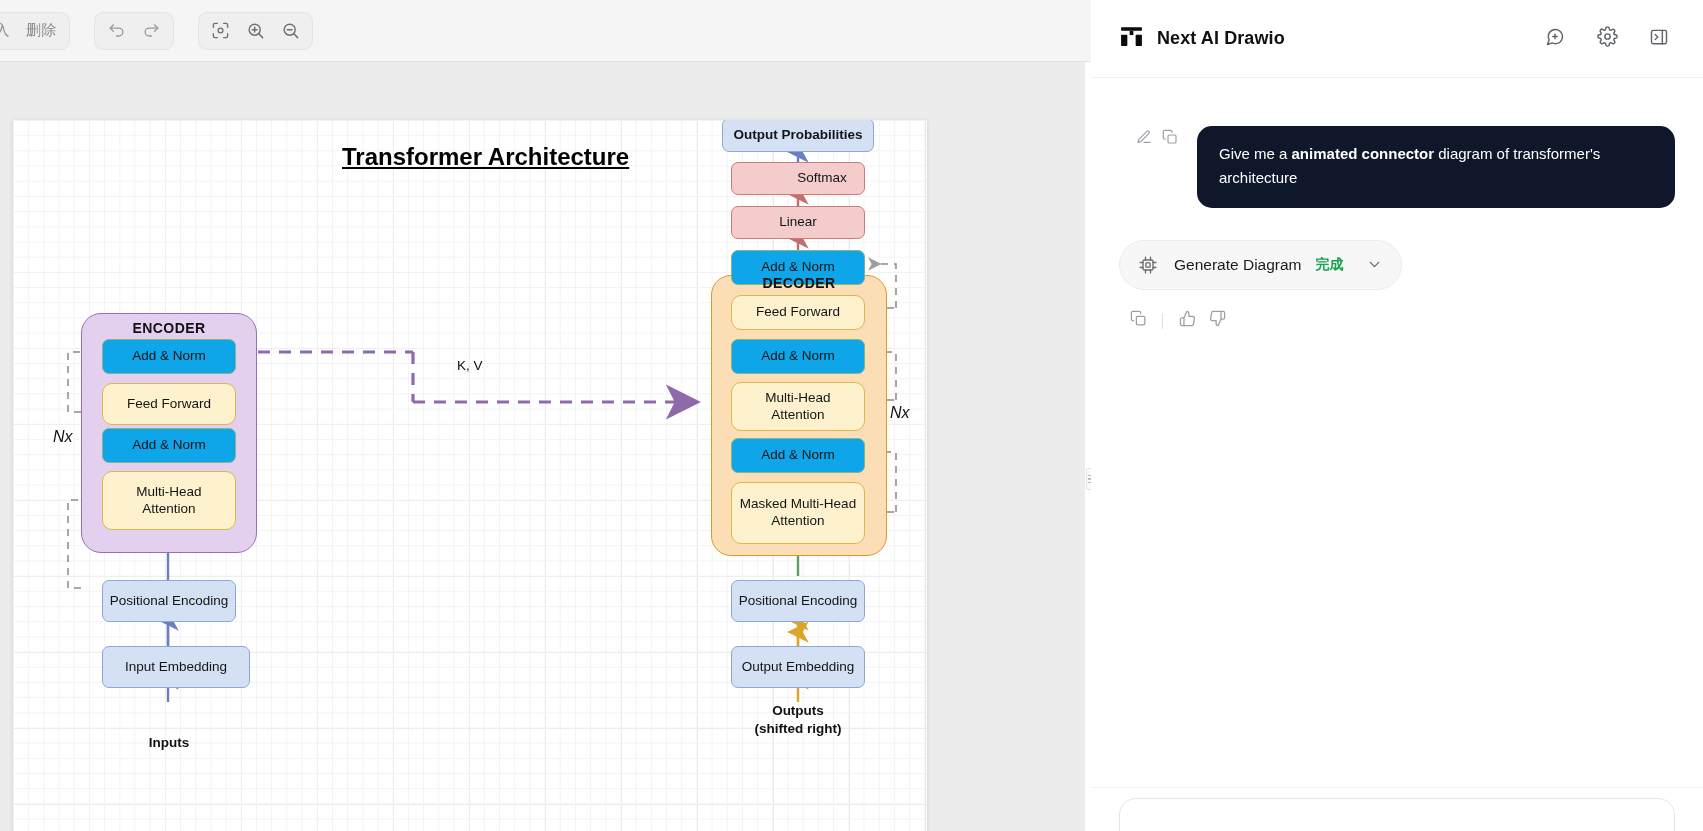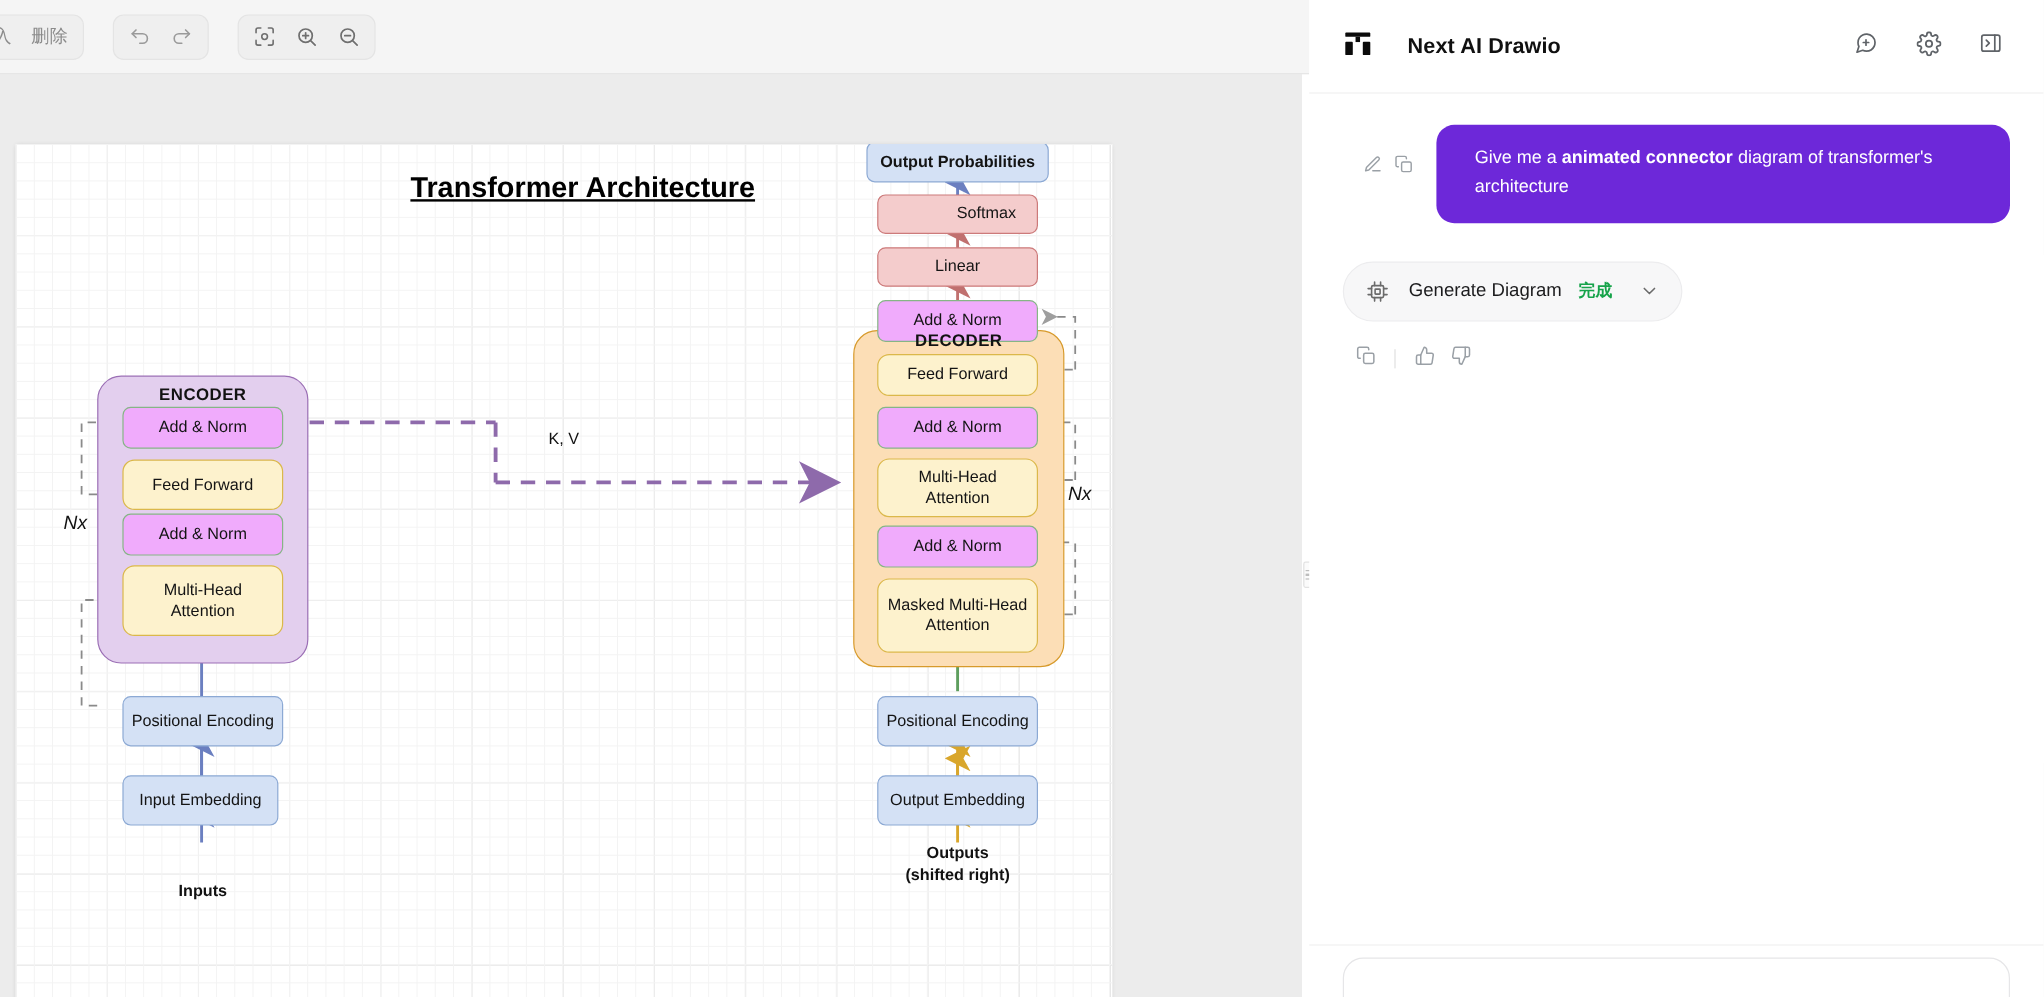--- a/index.html
+++ b/index.html
@@ -82,21 +82,21 @@
     display: flex; align-items: center; justify-content: center;
     text-align: center;
     border-radius: 7px;
     font-size: 13.5px;
     color: #141414;
     line-height: 1.25;
     border: 1.4px solid;
   }
   .n-blue   { background: #d4e1f5; border-color: #8ca9d4; }
   .n-red    { background: #f4cccc; border-color: #cc7a7a; }
-  .n-green  { background: #f0abfc; border-color: #86b586; }
+  .n-green  { background: #0ea5e9; border-color: #86b586; }
   .n-yellow { background: #fdf2cd; border-color: #dbb84a; border-radius: 10px; }
 
   .grp {
     position: absolute;
     border-radius: 20px;
     border: 1.6px solid;
   }
   .grp-enc { background: #e3cfee; border-color: #9b6fb5; }
   .grp-dec { background: #fcdeb6; border-color: #d79a2b; }
 
@@ -147,44 +147,44 @@
     width: 612px; height: 831px;
     background: #ffffff;
     display: flex; flex-direction: column;
   }
   #panel-header {
     height: 78px;
     display: flex; align-items: center;
     padding: 0 32px 0 28px;
     border-bottom: 1px solid #f0f0f0;
   }
-  #brand { display: flex; align-items: center; gap: 29px; }
+  #brand { display: flex; align-items: center; gap: 13px; }
   #brand-name { font-size: 18px; font-weight: 600; color: #101010; letter-spacing: .1px; }
   #header-actions { margin-left: auto; display: flex; align-items: center; gap: 28px; }
   .hdr-icon {
     width: 24px; height: 24px;
     display: flex; align-items: center; justify-content: center;
     color: #5f6368; cursor: pointer;
   }
 
   #thread { flex: 1; overflow: hidden; padding: 26px 28px 0 28px; position: relative; }
   #user-msg-row { display: flex; align-items: flex-start; justify-content: flex-end; gap: 0; }
   .msg-action {
     width: 26px; height: 26px;
     display: flex; align-items: center; justify-content: center;
     color: #9aa0a6; cursor: pointer; margin-top: 22px;
   }
   #bubble {
     max-width: 478px;
     margin-left: 14px;
-    background: #6d28d9;
+    background: #0f172a;
     color: #ffffff;
     border-radius: 15px;
-    padding: 16px 22px 17px 32px;
-    font-size: 15px; line-height: 1.62;
+    padding: 16px 22px 17px 22px;
+    font-size: 15px; line-height: 1.62; margin-top: 22px;
   }
   #bubble b { font-weight: bold; }
 
   #tool-row { margin-top: 32px; }
   #tool-chip {
     display: inline-flex; align-items: center; gap: 14px;
     background: #f7f7f8;
     border: 1px solid #ececee;
     border-radius: 26px;
     padding: 12px 18px 12px 16px;
@@ -373,21 +373,21 @@
           <div class="node n-yellow" style="left:718px; top:175px; width:134px; height:35px;">Feed Forward</div>
           <div class="node n-green" style="left:718px; top:219px; width:134px; height:35px;">Add &amp; Norm</div>
           <div class="node n-yellow" style="left:718px; top:262px; width:134px; height:49px; white-space:pre-line;">Multi-Head
 Attention</div>
           <div class="node n-green" style="left:718px; top:318px; width:134px; height:35px;">Add &amp; Norm</div>
           <div class="node n-yellow" style="left:718px; top:362px; width:134px; height:62px; white-space:pre-line;">Masked Multi-Head
 Attention</div>
           <div class="lbl ital" style="left:877px; top:284px;">Nx</div>
 
           <div class="node n-blue" style="left:89px; top:460px; width:134px; height:42px;">Positional Encoding</div>
-          <div class="node n-blue" style="left:89px; top:526px; width:130px; height:42px;">Input Embedding</div>
+          <div class="node n-blue" style="left:89px; top:526px; width:148px; height:42px;">Input Embedding</div>
           <div class="lbl bold" style="left:89px; top:615px; width:134px;">Inputs</div>
 
           <div class="node n-blue" style="left:718px; top:460px; width:134px; height:42px;">Positional Encoding</div>
           <div class="node n-blue" style="left:718px; top:526px; width:134px; height:42px;">Output Embedding</div>
           <div class="lbl bold" style="left:718px; top:583px; width:134px;">Outputs</div>
           <div class="lbl bold" style="left:718px; top:601px; width:134px;">(shifted right)</div>
 
         </div>
       </div>
     </div>

